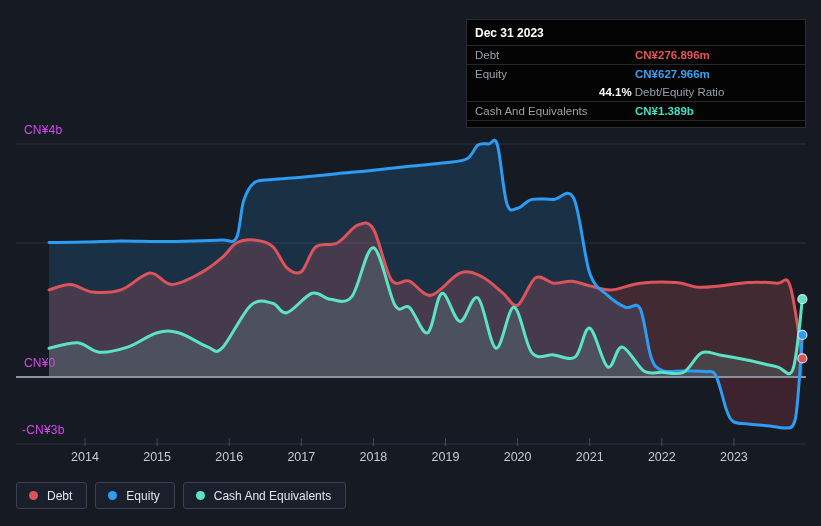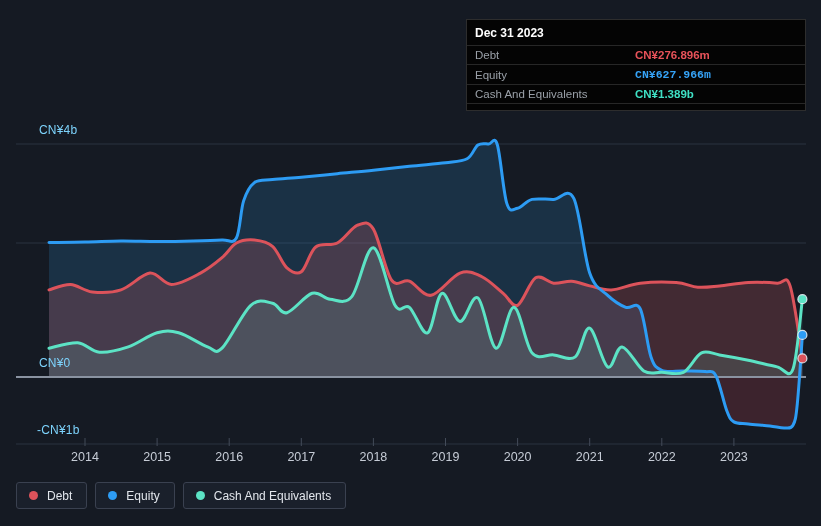--- a/index.html
+++ b/index.html
@@ -8,21 +8,21 @@
     background:#151a23;
     font-family:"Liberation Sans", sans-serif;
     position:relative;
     overflow:hidden;
   }
   
   #chart-wrap{position:absolute;left:0;top:0;width:821px;height:470px;}
   #chart-svg{display:block;}
   .y-label{
     position:absolute;left:24px;
-    font-size:12px;color:#7dd3fc;letter-spacing:.2px;margin-left:15px;
+    font-size:12px;color:#d946ef;letter-spacing:.2px;
   }
   .y-label.l4b{top:123px;}
   .y-label.l0{top:356px;text-align:right;}
   .y-label.lm1b{top:423px;left:22px;}
   
   #tooltip{
     position:absolute;left:466px;top:19px;width:340px;
     background:#040404;border:1px solid #2d2d2d;box-sizing:border-box;
     color:#9aa0a8;font-size:11.5px;
   }
@@ -33,21 +33,21 @@
   .tt-row{
     display:flex;align-items:center;
     border-top:1px solid #272727;
     padding:3px 8px;min-height:12px;
   }
   .tt-row.no-sep{border-top:none;}
   .tt-row.last{border-bottom:1px solid #272727;}
   .tt-label{width:124px;flex:none;color:#9aa0a8;}
   .tt-value{font-weight:bold;margin-left:36px;}
   .tt-value.debt{color:#e8535a;}
-  .tt-value.equity{color:#36a3f7;font-family:Liberation Mono, monospace;}
+  .tt-value.equity{color:#36a3f7;}
   .tt-value.cash{color:#3fe0c5;}
   .tt-ratio-num{color:#ffffff;font-weight:bold;}
   .tt-ratio-text{color:#9aa0a8;font-weight:normal;}
   #tooltip .tt-pad{height:6px;}
   
   #legend{
     position:absolute;left:16px;top:482px;
     display:flex;gap:8px;
   }
   .legend-item{
@@ -101,32 +101,36 @@
       <text x="517.5999999999999" y="461" text-anchor="middle" fill="#c6ccd6" font-size="12.5px" font-family="&quot;Liberation Sans&quot;, sans-serif">2020</text>
       <line x1="589.6999999999999" x2="589.6999999999999" y1="438" y2="446" stroke="#434b59" stroke-width="1"></line>
       <text x="589.6999999999999" y="461" text-anchor="middle" fill="#c6ccd6" font-size="12.5px" font-family="&quot;Liberation Sans&quot;, sans-serif">2021</text>
       <line x1="661.8" x2="661.8" y1="438" y2="446" stroke="#434b59" stroke-width="1"></line>
       <text x="661.8" y="461" text-anchor="middle" fill="#c6ccd6" font-size="12.5px" font-family="&quot;Liberation Sans&quot;, sans-serif">2022</text>
       <line x1="733.9" x2="733.9" y1="438" y2="446" stroke="#434b59" stroke-width="1"></line>
       <text x="733.9" y="461" text-anchor="middle" fill="#c6ccd6" font-size="12.5px" font-family="&quot;Liberation Sans&quot;, sans-serif">2023</text>
     </svg>
   <div class="y-label l4b">CN¥4b</div>
   <div class="y-label l0">CN¥0</div>
-  <div class="y-label lm1b">-CN¥1b</div>
+  <div class="y-label lm1b">-CN¥3b</div>
 </div>
 
 <div id="tooltip">
   <div class="tt-title">Dec 31 2023</div>
   <div class="tt-row">
     <span class="tt-label">Debt</span>
     <span class="tt-value debt">CN¥276.896m</span>
   </div>
   <div class="tt-row">
     <span class="tt-label">Equity</span>
     <span class="tt-value equity">CN¥627.966m</span>
+  </div>
+  <div class="tt-row no-sep">
+    <span class="tt-label"></span>
+    <span><span class="tt-ratio-num">44.1%</span><span class="tt-ratio-text"> Debt/Equity Ratio</span></span>
   </div>
   <div class="tt-row last">
     <span class="tt-label">Cash And Equivalents</span>
     <span class="tt-value cash">CN¥1.389b</span>
   </div>
   <div class="tt-pad"></div>
 </div>
 
 <div id="legend">
   <div class="legend-item">

